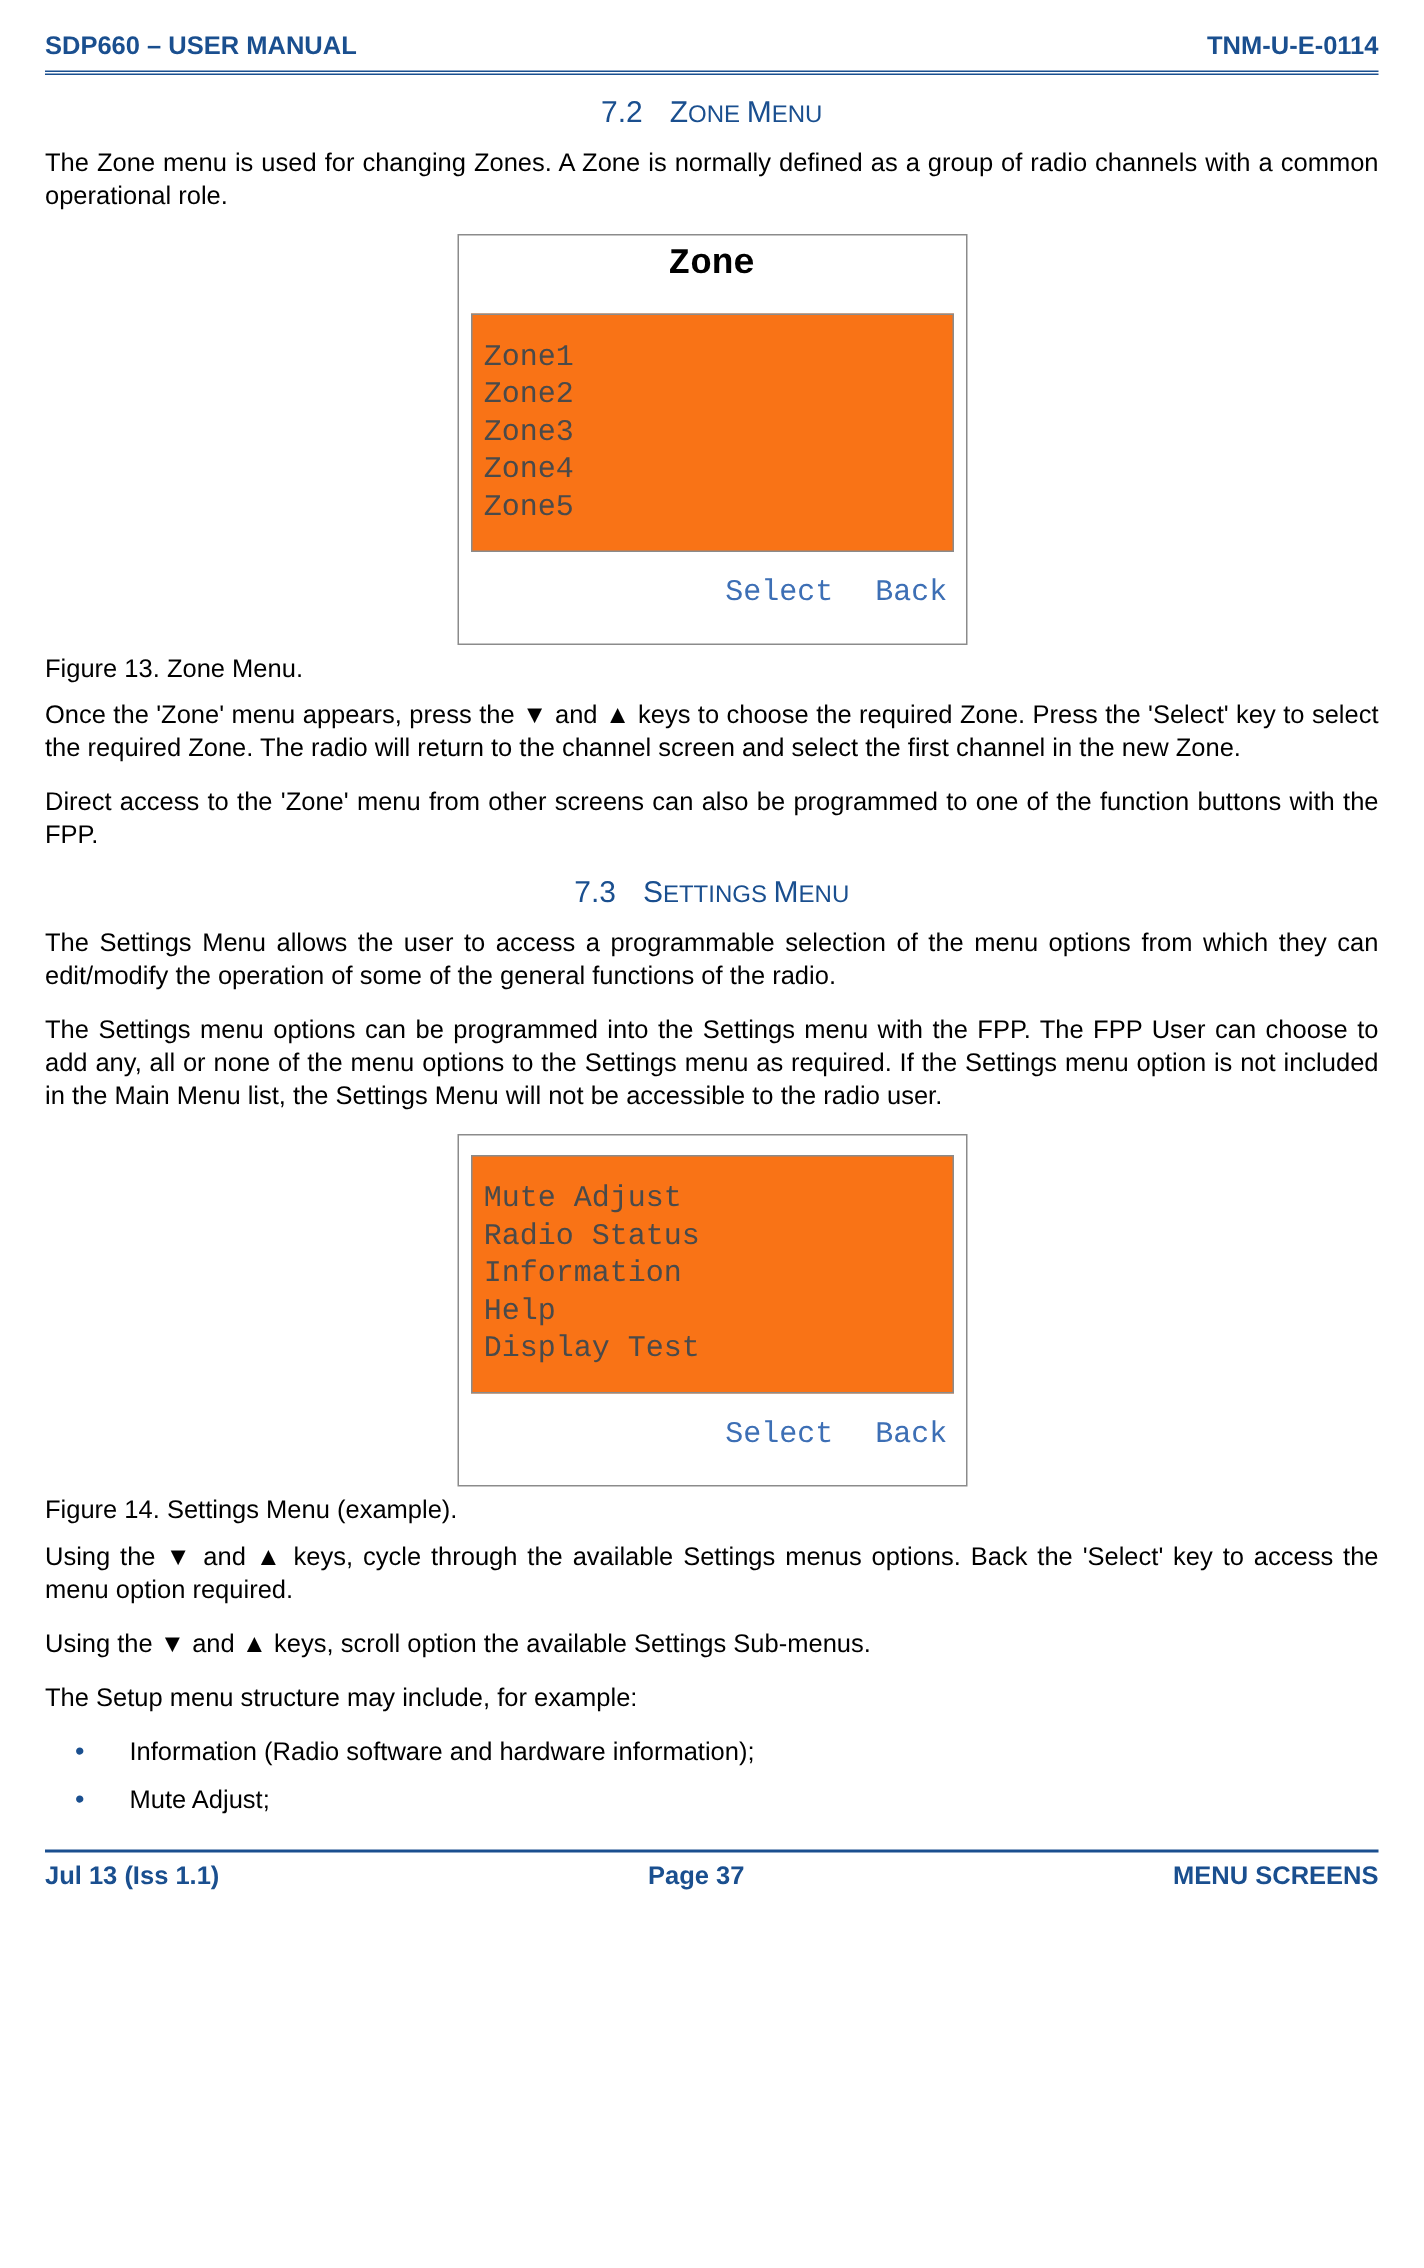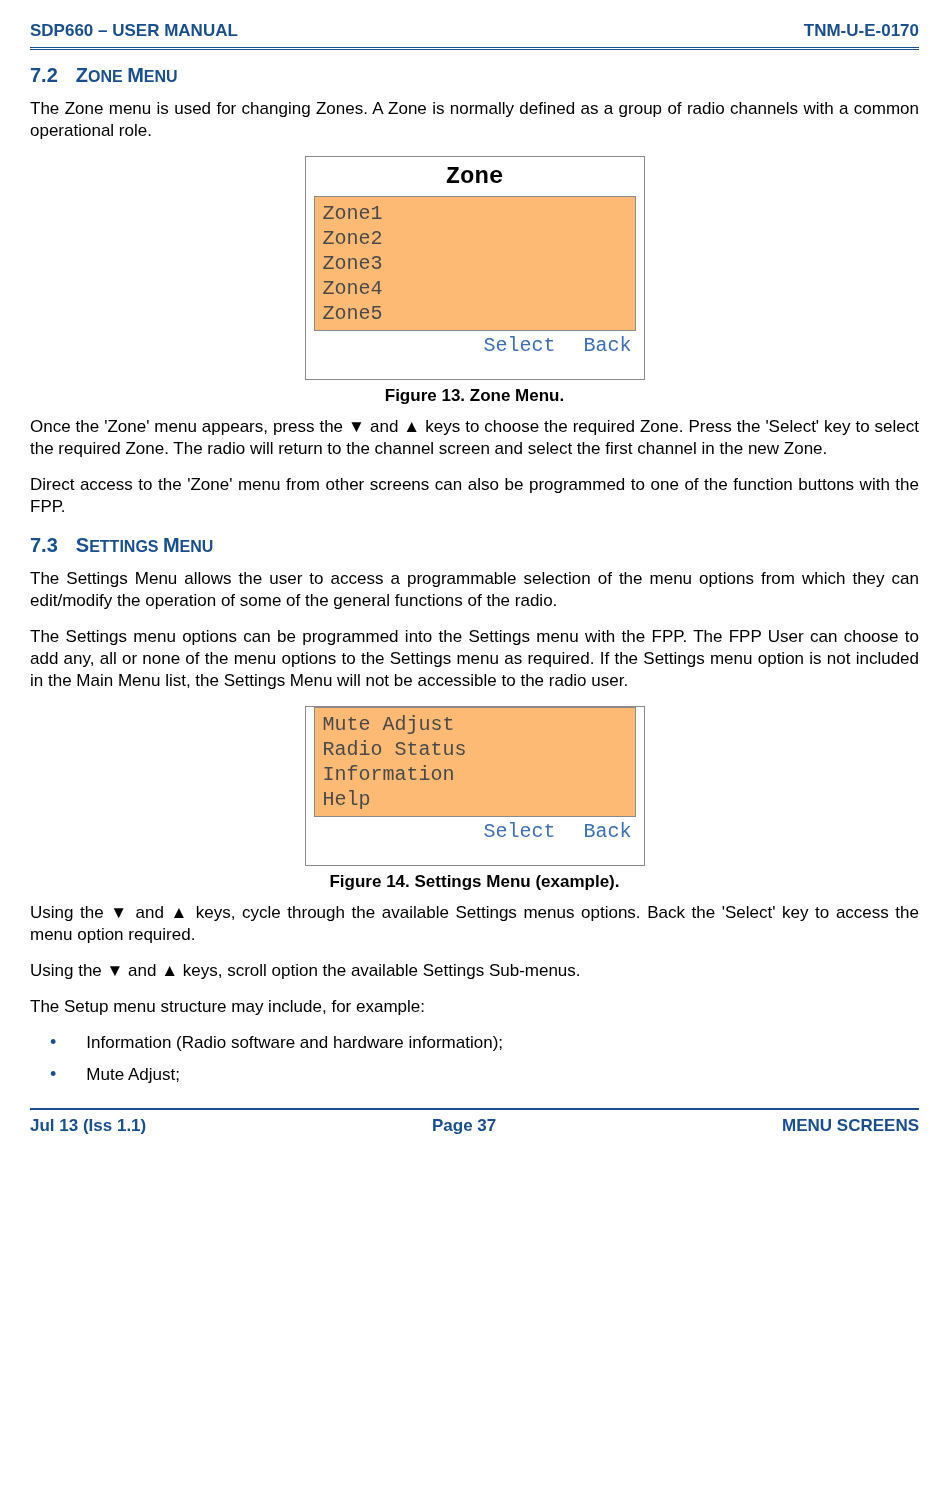--- a/index.html
+++ b/index.html
@@ -22,22 +22,23 @@
       color: #1a4f8f;
       margin-bottom: 5px;
     }
     .double-line {
       border-top: 3px double #1a4f8f;
       margin-bottom: 12px;
     }
     .section-heading {
       font-size: 20px;
       color: #1a4f8f;
-      font-weight: bold;
+      font-weight: normal;
       margin-bottom: 10px;
+      text-align: center;
     }
     .section-heading .num {
       margin-right: 18px;
     }
     .body-text {
       margin-bottom: 14px;
       text-align: justify;
     }
     .figure-container {
       text-align: center;
@@ -52,43 +53,43 @@
     }
     .radio-title {
       font-family: "Courier New", Courier, monospace;
       font-weight: bold;
       font-size: 24px;
       text-align: center;
       padding: 4px 0;
       color: #000;
     }
     .radio-list {
-      margin: 0 8px;
+      margin: 13px 8px;
       border: 1px solid #8b8b8b;
-      background: #fdba74;
-      padding: 4px 8px;
+      background: #f97316;
+      padding: 16px 8px;
       font-family: "Courier New", Courier, monospace;
       font-size: 20px;
       color: #4a4a4a;
       line-height: 1.25;
     }
     .radio-footer {
       font-family: "Courier New", Courier, monospace;
       font-size: 20px;
       color: #3d6fb5;
       padding: 2px 12px 20px 0;
       display: flex;
       justify-content: flex-end;
     }
     .radio-footer-select {
       margin-right: 28px;
     }
     .figure-caption {
-      font-weight: bold;
-      text-align: center;
+      font-weight: normal;
+      text-align: left;
       margin-bottom: 8px;
     }
     .bullet-list {
       margin-left: 20px;
       margin-bottom: 14px;
     }
     .bullet-item {
       display: flex;
       margin-bottom: 10px;
     }
@@ -119,21 +120,21 @@
     }
     .footer-right {
       text-align: right;
     }
   </style>
 </head>
 <body>
 
 <div class="header-bar">
   <span>SDP660 – USER MANUAL</span>
-  <span>TNM-U-E-0170</span>
+  <span>TNM-U-E-0114</span>
 </div>
 <div class="double-line"></div>
 
 <div class="section-heading">
   <span class="num">7.2</span><span>Z</span><span style="font-size:16px;">ONE </span><span>M</span><span style="font-size:16px;">ENU</span>
 </div>
 
 <p class="body-text">The Zone menu is used for changing Zones.  A Zone is normally defined as a group of radio channels with a common operational role.</p>
 
 <div class="figure-container">
@@ -164,20 +165,21 @@
 <p class="body-text">The Settings Menu allows the user to access a programmable selection of the menu options from which they can edit/modify the operation of some of the general functions of the radio.</p>
 <p class="body-text">The Settings menu options can be programmed into the Settings menu with the FPP.  The FPP User can choose to add any, all or none of the menu options to the Settings menu as required.  If the Settings menu option is not included in the Main Menu list, the Settings Menu will not be accessible to the radio user.</p>
 
 <div class="figure-container">
   <div class="radio-screen">
     <div class="radio-list">
       <div>Mute Adjust</div>
       <div>Radio Status</div>
       <div>Information</div>
       <div>Help</div>
+      <div>Display Test</div>
     </div>
     <div class="radio-footer">
       <span class="radio-footer-select">Select</span>
       <span>Back</span>
     </div>
   </div>
 </div>
 <p class="figure-caption">Figure 14.  Settings Menu (example).</p>
 
 <p class="body-text">Using the ▼ and ▲ keys, cycle through the available Settings menus options.  Back the 'Select' key to access the menu option required.</p>

